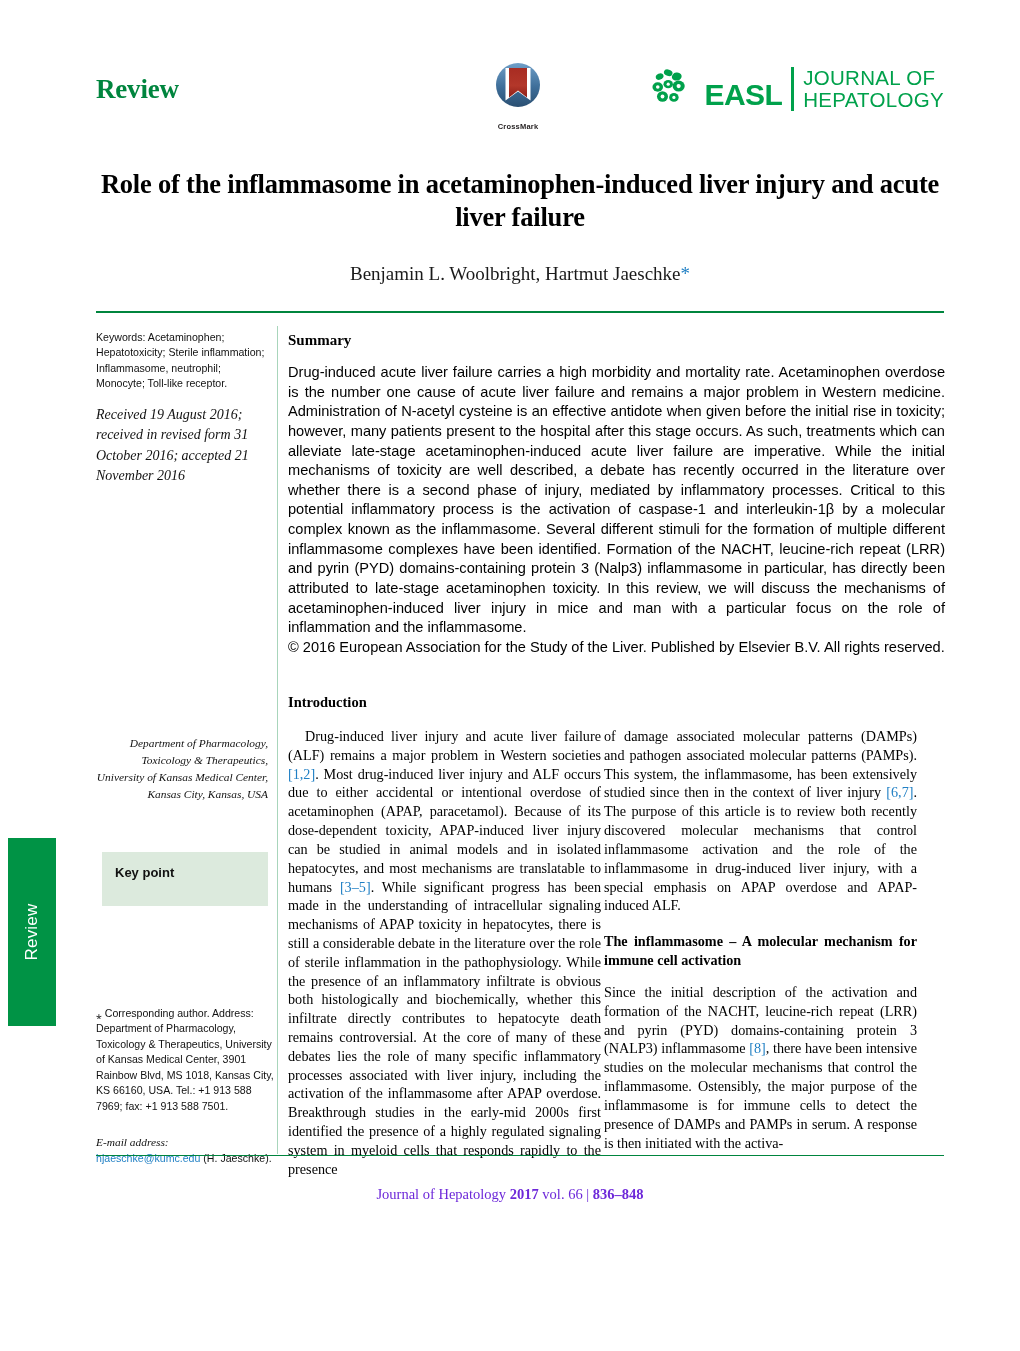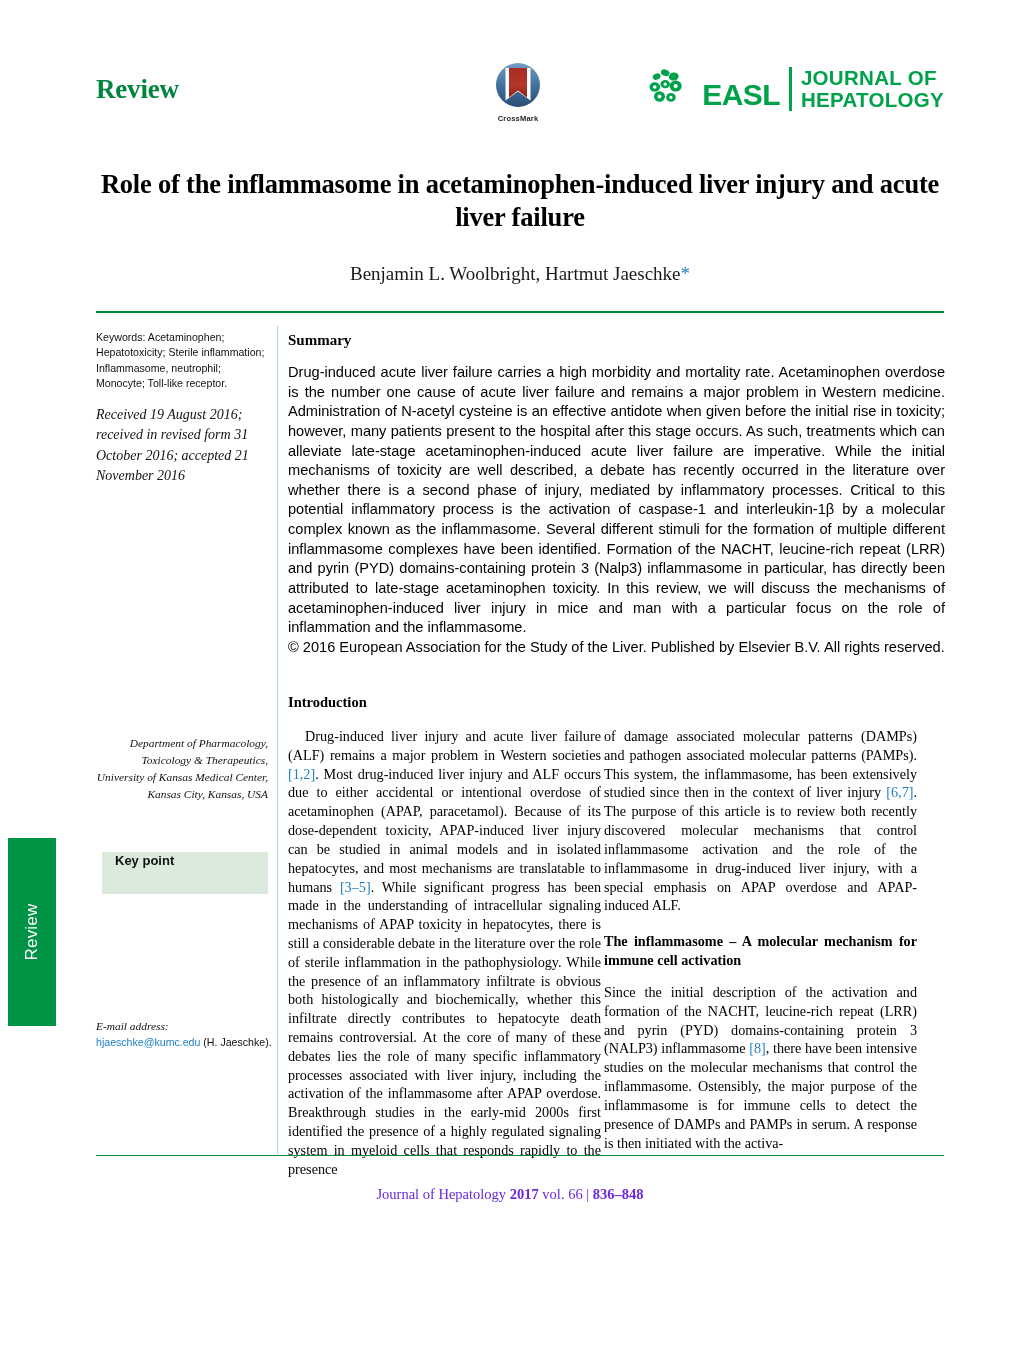--- a/index.html
+++ b/index.html
@@ -73,21 +73,21 @@
     top: 0px;
     width: 92px;
     text-align: center;
   }
   .crossmark-badge {
     width: 46px;
     height: 46px;
     margin: 0 auto;
   }
   .crossmark-caption {
-    margin-top: 6px;
+    margin-top: 14px;
     font-family: "Liberation Sans", sans-serif;
     font-weight: bold;
     font-size: 7.5px;
     letter-spacing: 0.2px;
     color: #231f20;
   }
 
   
   .easl-logo {
     position: absolute;
@@ -110,21 +110,21 @@
     letter-spacing: -0.6px;
     line-height: 1;
   }
   .easl-rule {
     width: 3px;
     height: 44px;
     background: #00a14b;
   }
   .joh-lines {
     font-family: "Liberation Sans", sans-serif;
-    font-weight: bold;
+    font-weight: normal;
     font-size: 20.5px;
     line-height: 1.06;
     color: #00a14b;
     letter-spacing: 0.3px;
   }
 
   
   .title-block {
     position: absolute;
     left: 96px;
@@ -202,21 +202,21 @@
     text-align: right;
   }
 
   
   .keypoint {
     position: absolute;
     left: 6px;
     top: 522px;
     width: 166px;
     background: #dceadd;
-    padding: 0 13px 14px 13px;
+    padding: 12px 13px 14px 13px;
     box-sizing: border-box;
   }
   .keypoint-title {
     font-family: "Liberation Sans", sans-serif;
     font-weight: bold;
     font-size: 13px;
     margin-bottom: 9px;
     color: #111;
   }
   .keypoint-text {
@@ -237,21 +237,21 @@
     font-size: 10.6px;
     line-height: 1.46;
     color: #111;
   }
   .footnote .email-label {
     font-family: "Liberation Serif", serif;
     font-style: italic;
     font-size: 11.4px;
   }
   .link { color: #1f7fc4; }
-  .footnote-block { margin-top: 12px; }
+  .footnote-block { margin-top: 20px; }
 
   
   .summary-zone {
     position: absolute;
     left: 288px;
     top: 332px;
     width: 657px;
   }
   .sec-head {
     font-family: "Liberation Serif", serif;
@@ -405,20 +405,21 @@
     <div class="keywords">Keywords: Acetaminophen; Hepatotoxicity; Sterile inflammation; Inflammasome, neutrophil; Monocyte; Toll-like receptor.</div>
     <div class="received">Received 19 August 2016; received in revised form 31 October 2016; accepted 21 November 2016</div>
 
     <div class="affiliation">Department of Pharmacology, Toxicology &amp; Therapeutics, University of Kansas Medical Center, Kansas City, Kansas, USA</div>
 
     <div class="keypoint">
       <div class="keypoint-title">Key point</div>
     </div>
 
     <div class="footnote">
+      <div>⁎ Corresponding author. Address: Department of Pharmacology, Toxicology &amp; Therapeutics, University of Kansas Medical Center, 3901 Rainbow Blvd, MS 1018, Kansas City, KS 66160, USA. Tel.: +1 913 588 7969; fax: +1 913 588 7501.</div>
       <div class="footnote-block">
         <span class="email-label">E-mail address:</span>
         <span class="link">hjaeschke@kumc.edu</span>
         <span>(H. Jaeschke).</span>
       </div>
     </div>
   </div>
 
   <div class="summary-zone">
     <div class="sec-head">Summary</div>

